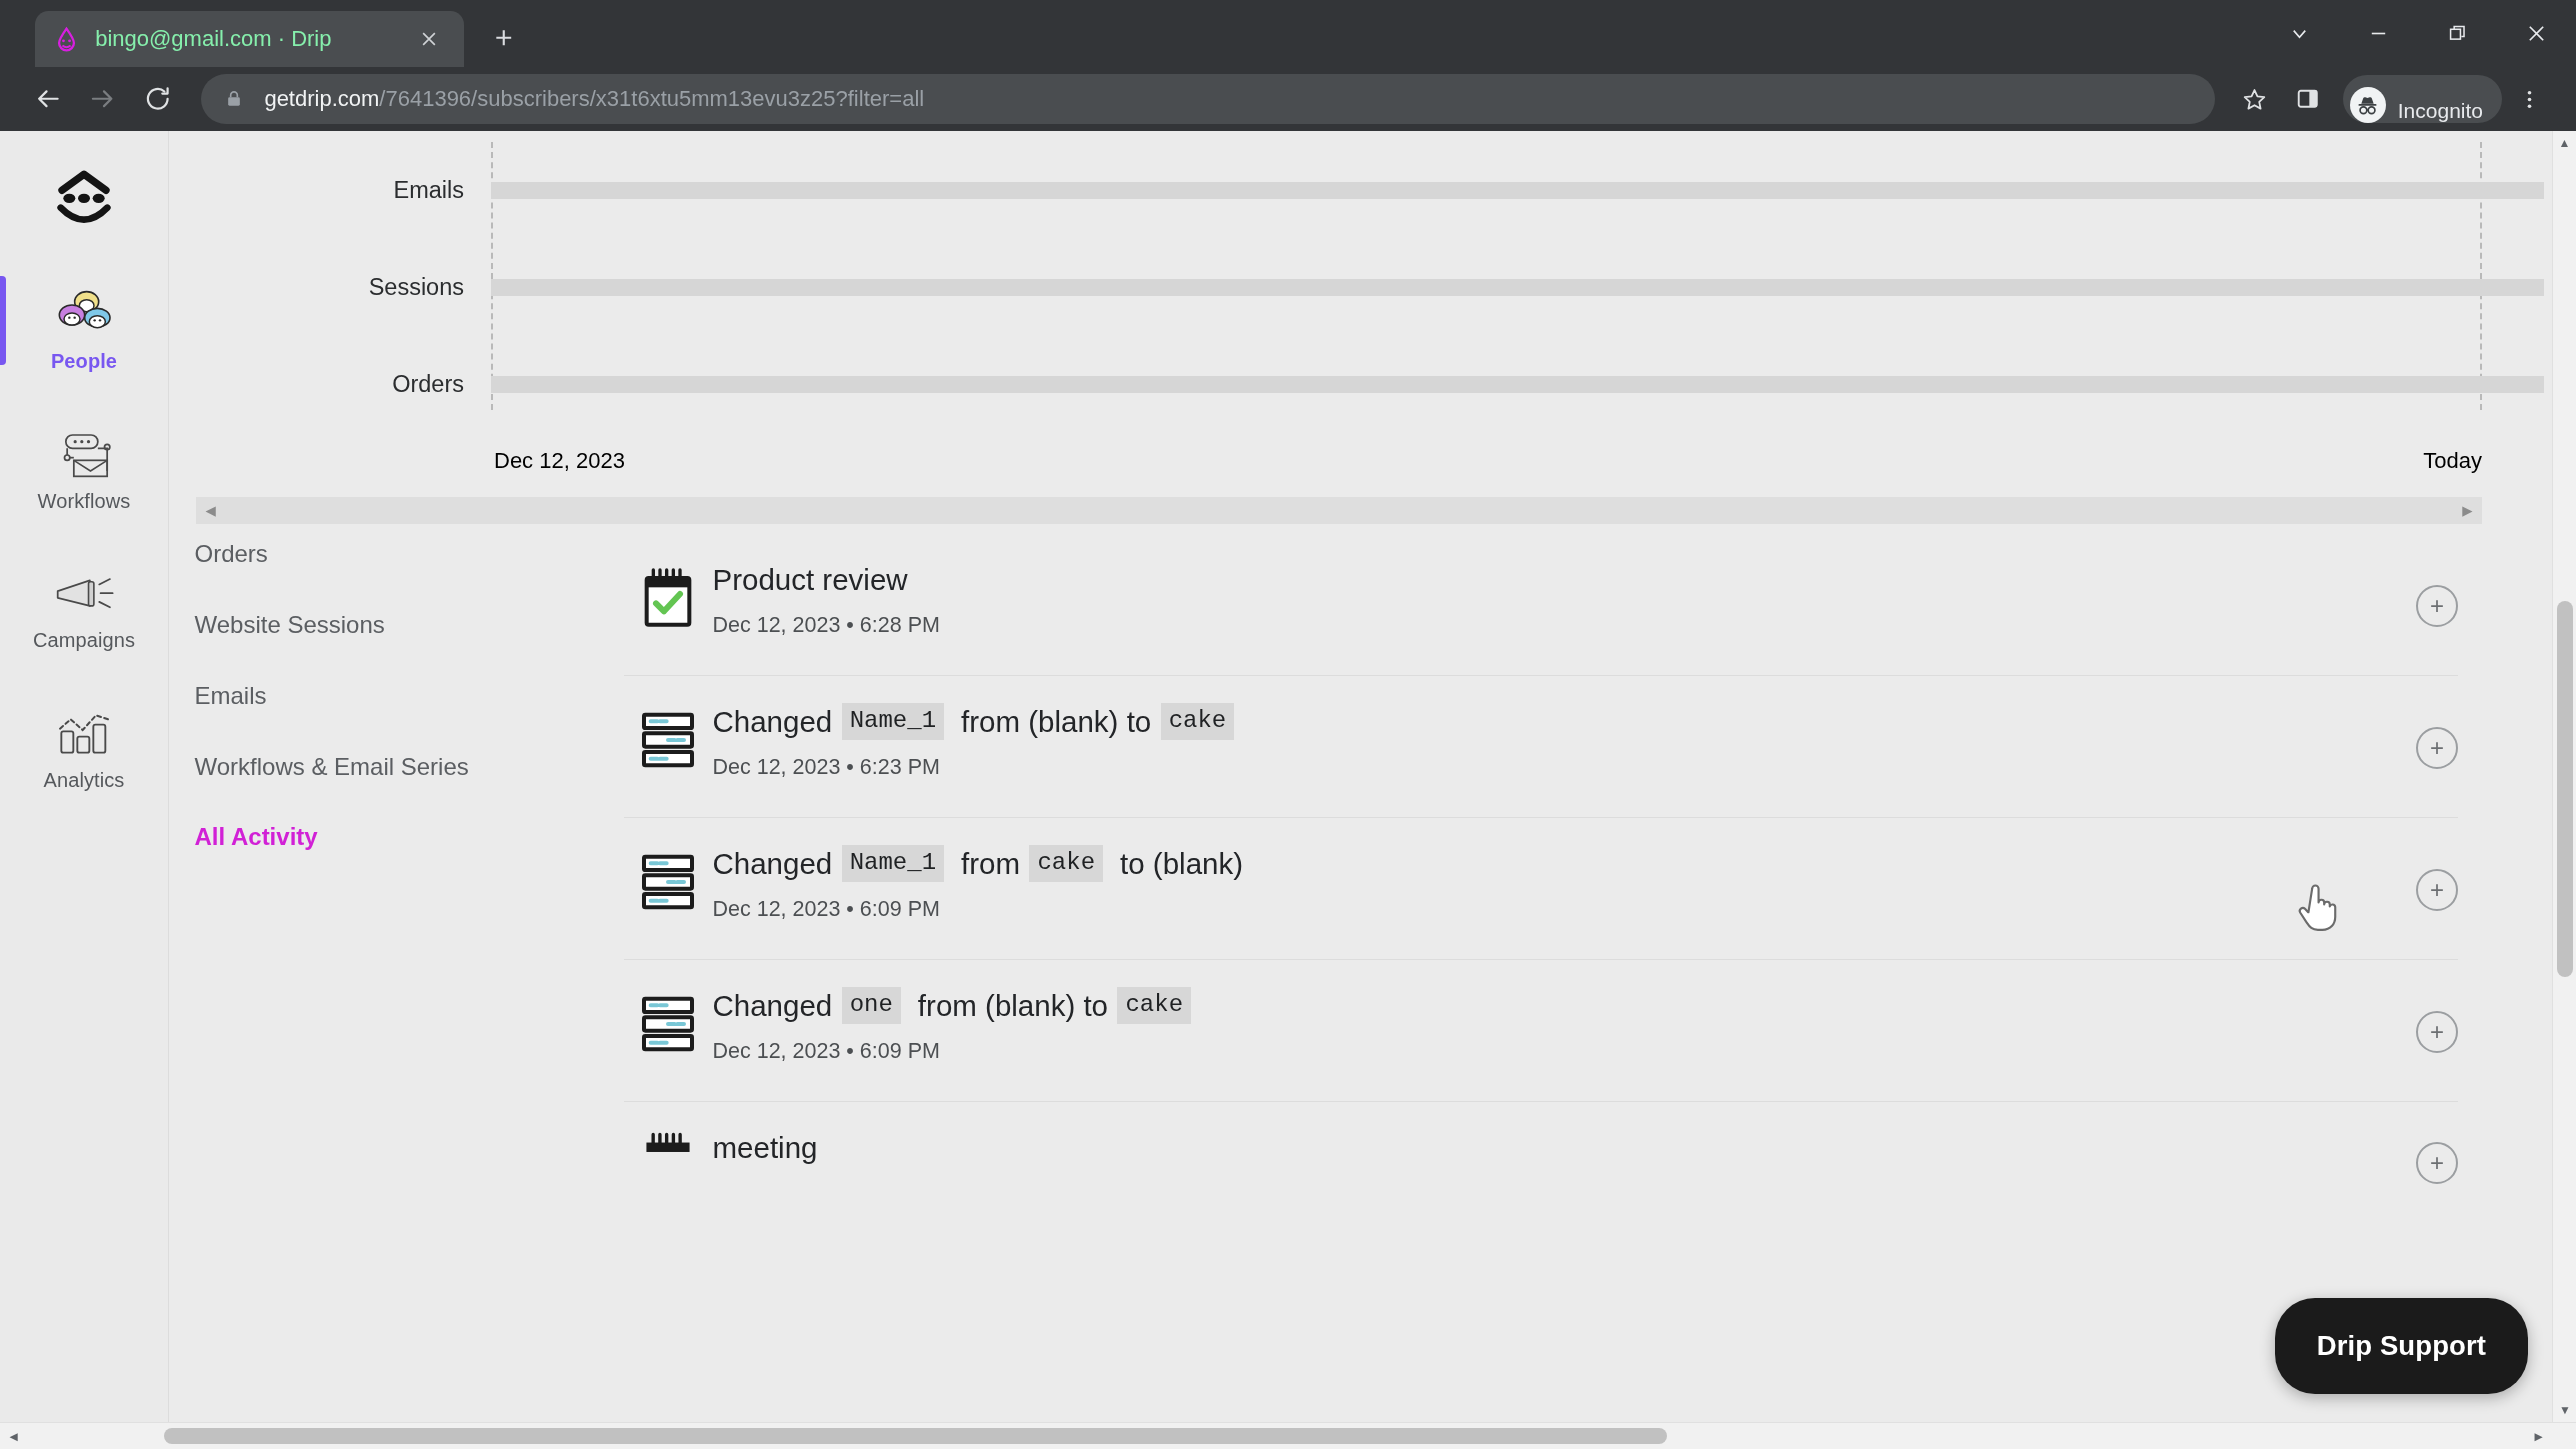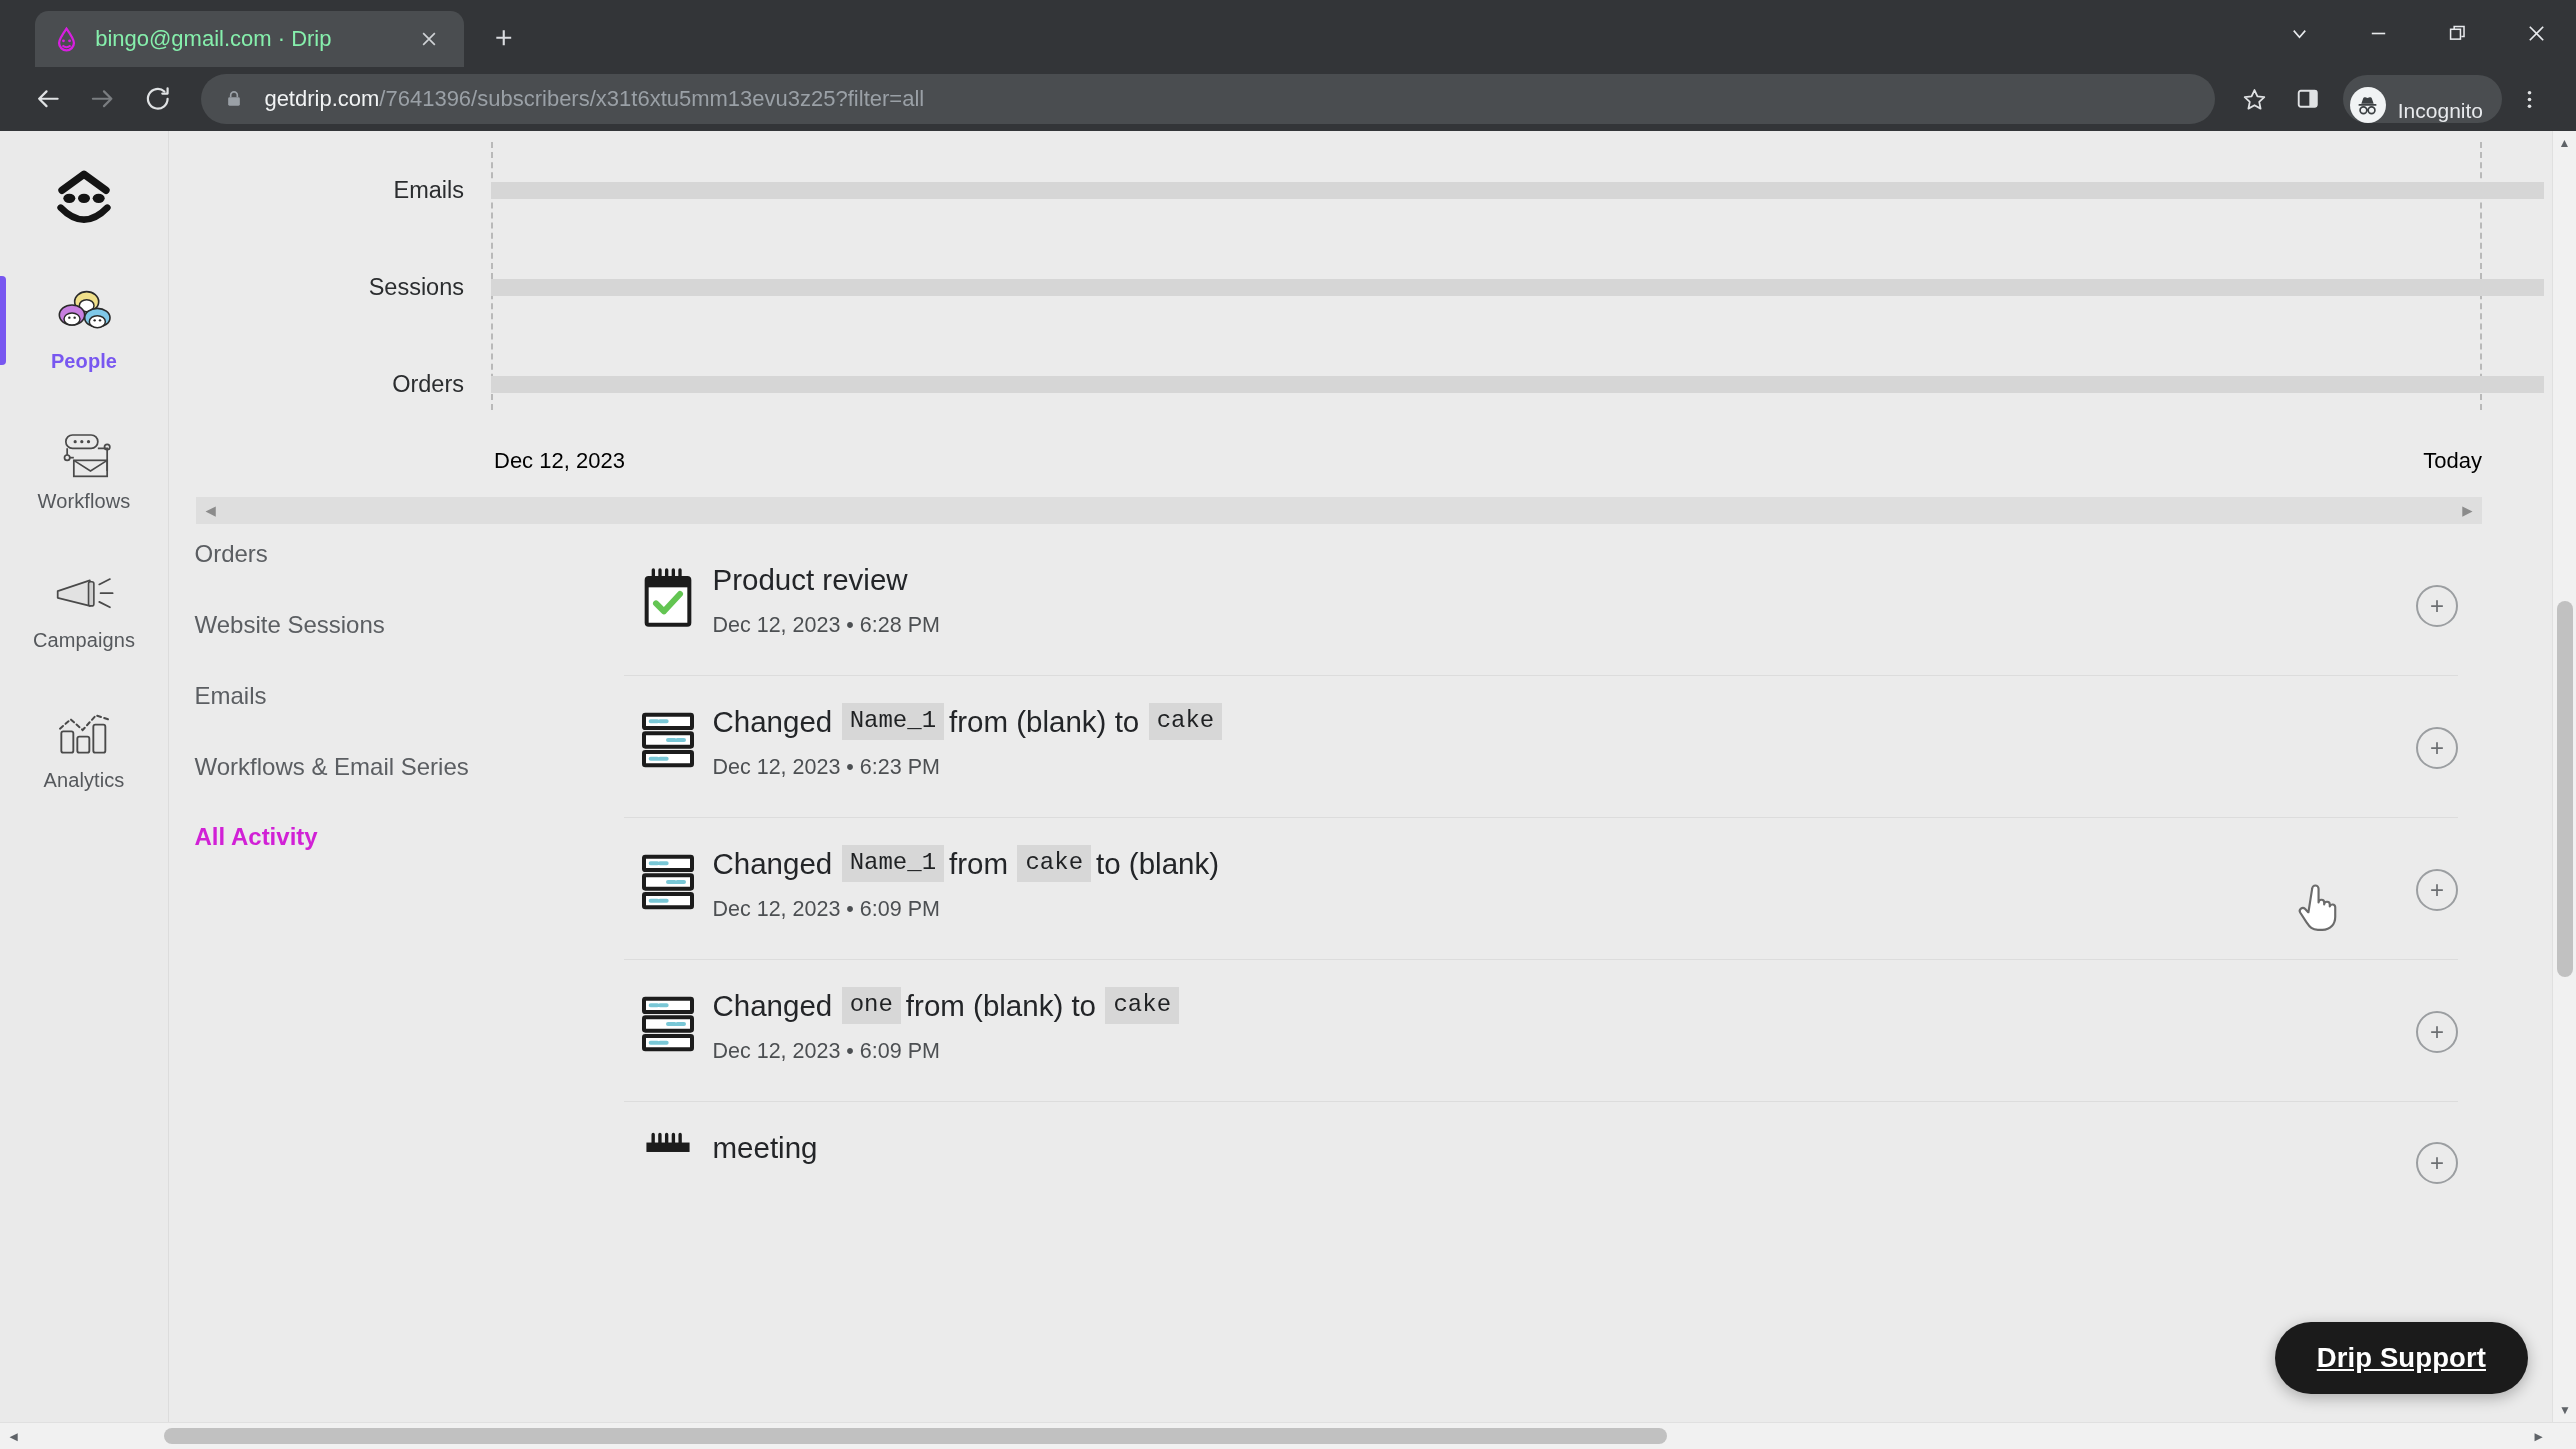--- a/index.html
+++ b/index.html
@@ -258,21 +258,21 @@
     font-size: 29.5px;
     color: #232528;
     line-height: 1.35;
     display: flex; flex-wrap: wrap; align-items: center;
     gap: 0;
   }
   .act-title .w { margin-right: 9.4px; }
   .chip {
     background: #d7d7d7;
     padding: 2.7px 8px;
-    margin-right: 5px;
+    margin-right: 17px;
     font-family: "Liberation Mono", monospace;
     font-size: 24px;
     color: #1f2123;
     display: inline-block;
   }
   .act-meta {
     margin-top: 13.4px;
     font-size: 21.5px;
     color: #4c4f52;
   }
@@ -288,26 +288,25 @@
   .act-row.partial { border-bottom: none; min-height: 54px; padding-bottom: 0;}
   .act-row.partial .act-title { font-size: 29.5px; }
 
   
   .support-btn {
     position: absolute;
     right: 48px; bottom: 55px;
     background: #1b1b1b;
     color: #ffffff;
     border-radius: 40px;
-    padding: 20px 42px;
+    padding: 32px 42px;
     font-size: 27.5px;
     font-weight: 700;
     box-shadow: 0 4px 14.8px rgba(0,0,0,.28);
     letter-spacing: 0.1px;
-    text-decoration: underline;
   }
 
   
   .vscroll {
     position: absolute;
     right: 0; top: 0;
     width: 24px; height: 1291px;
     background: #f1f1f1;
     border-left: 0.7px solid #e0e0e0;
   }

